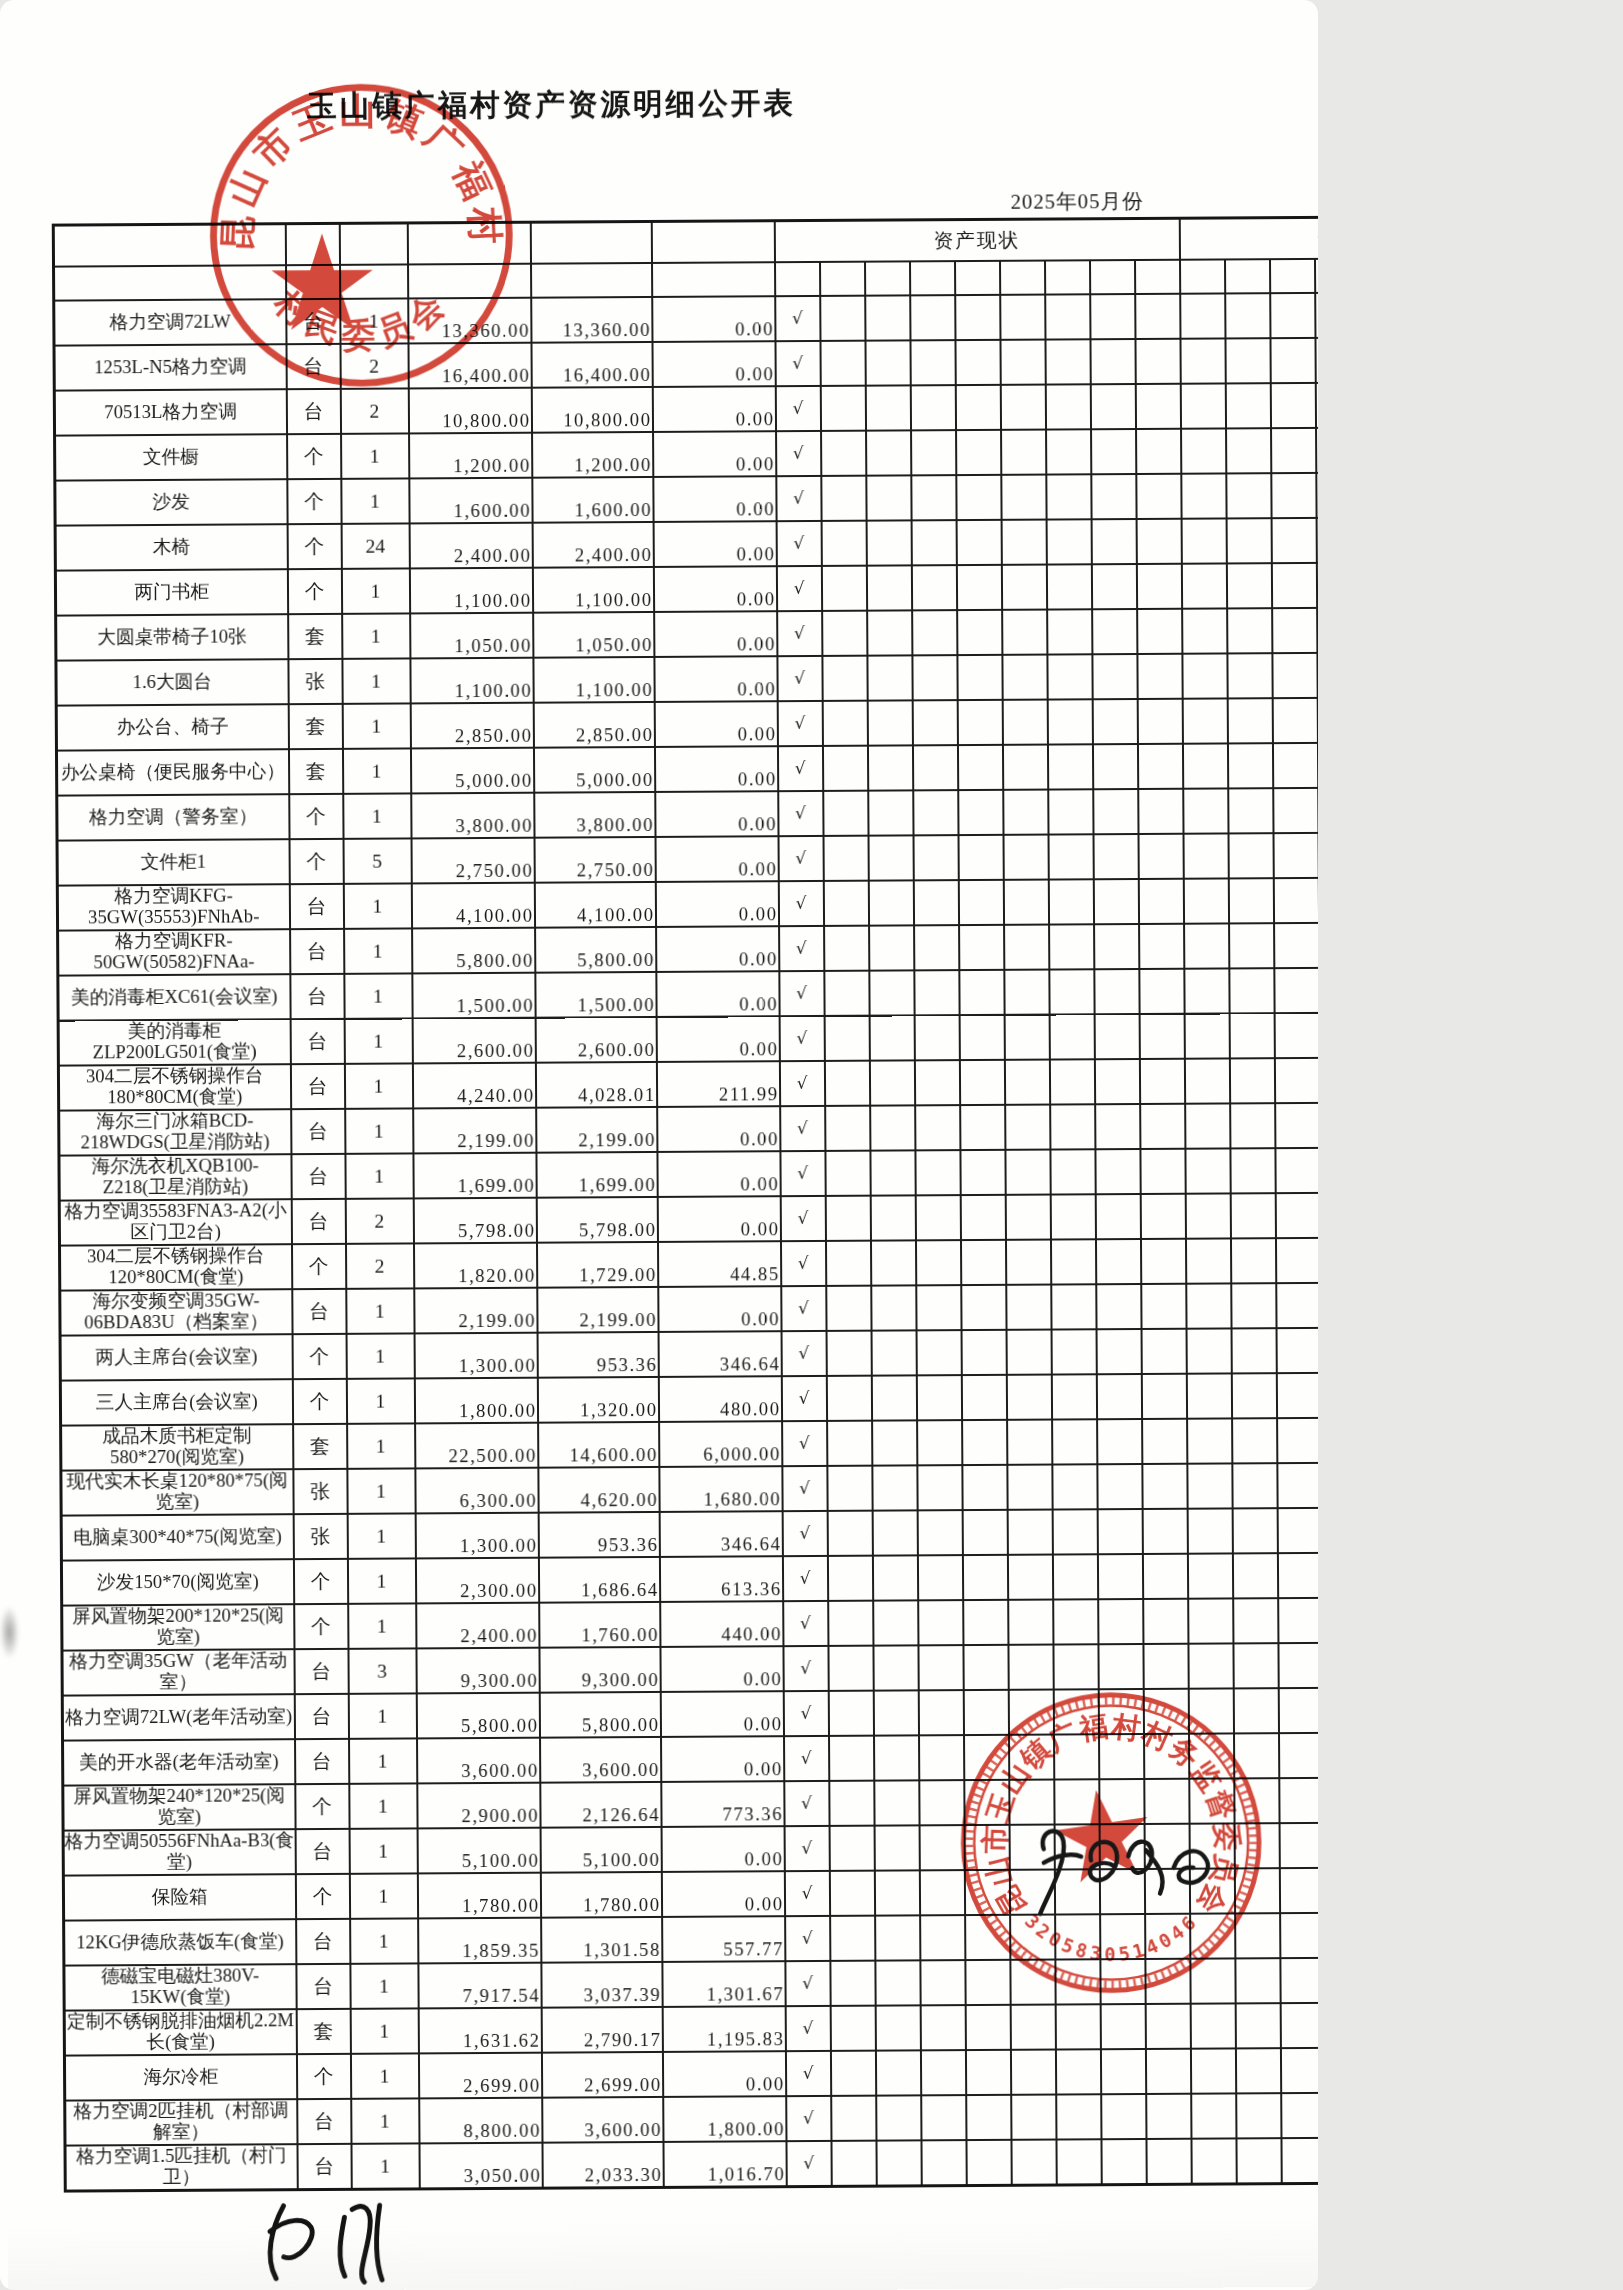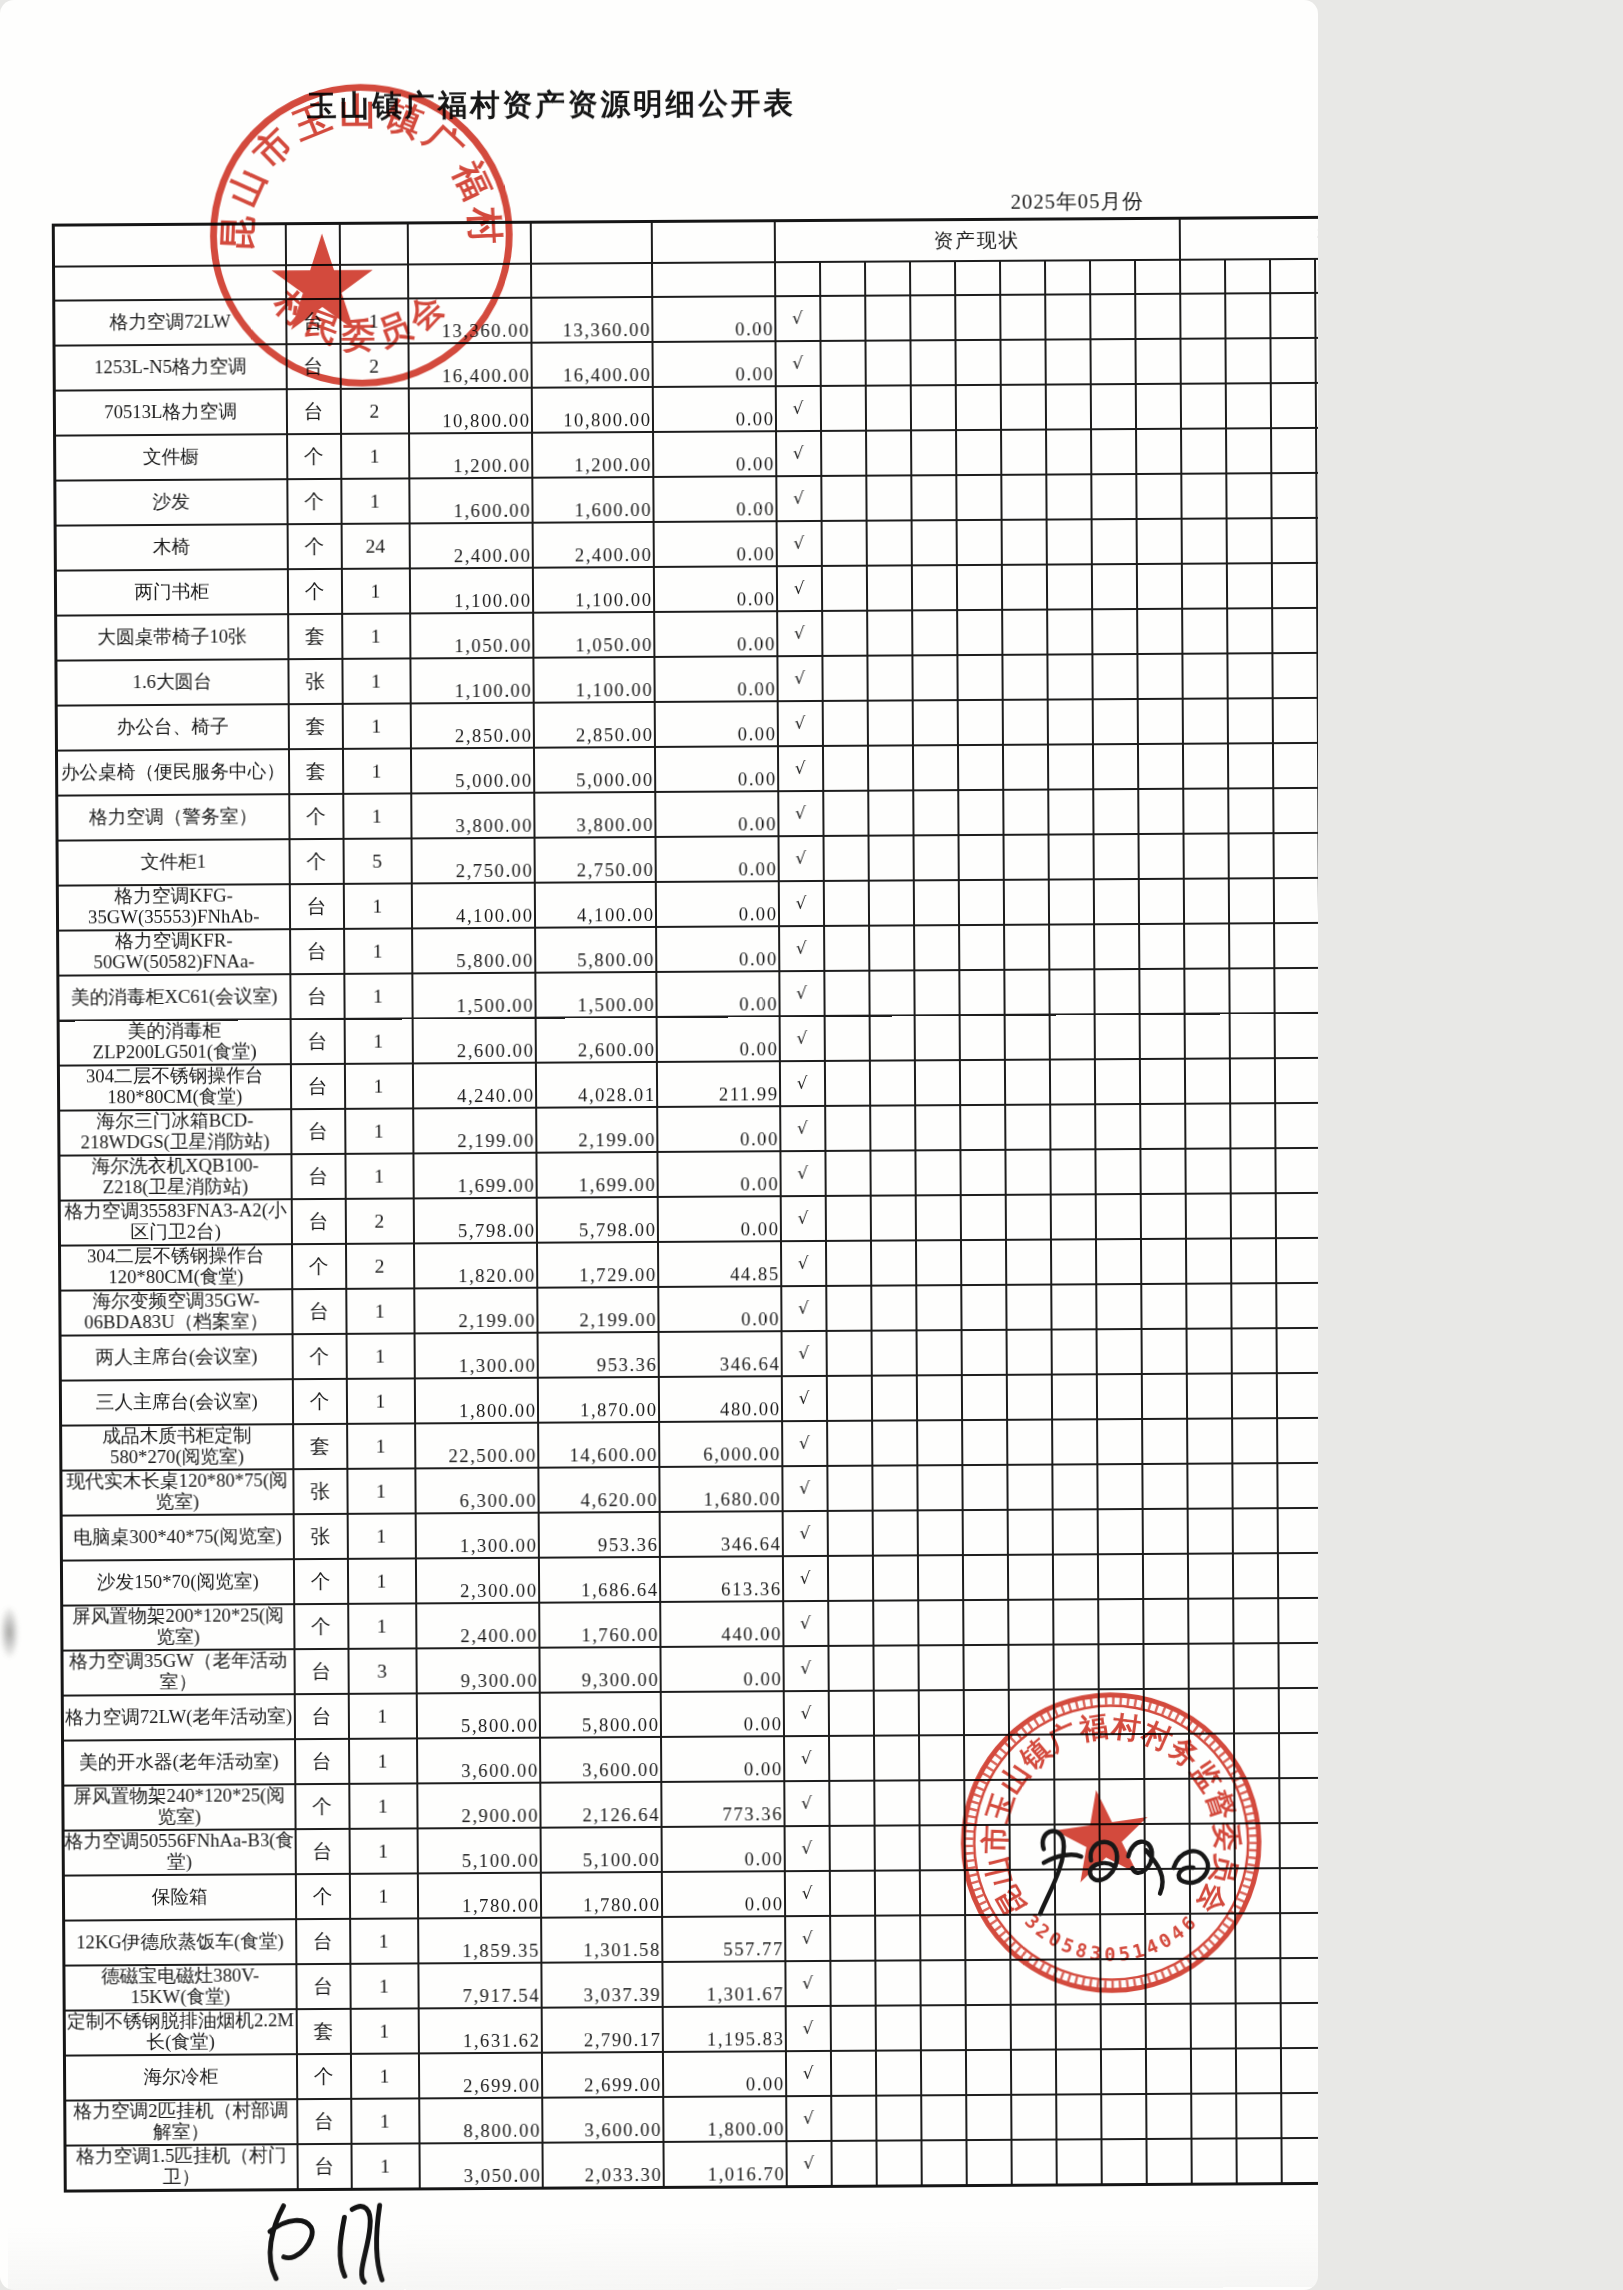--- a/index.html
+++ b/index.html
@@ -723,21 +723,21 @@
             <td class="c-chk"></td>
             <td class="c-chk"></td>
             <td class="c-chk"></td>
             <td class="c-chk"></td>
           </tr>
           <tr class="datarow">
             <td class="c-name">三人主席台(会议室)</td>
             <td class="c-unit">个</td>
             <td class="c-qty">1</td>
             <td class="c-money">1,800.00</td>
-            <td class="c-money">1,870.00</td>
+            <td class="c-money">1,320.00</td>
             <td class="c-money">480.00</td>
             <td class="c-chk">√</td>
             <td class="c-chk"></td>
             <td class="c-chk"></td>
             <td class="c-chk"></td>
             <td class="c-chk"></td>
             <td class="c-chk"></td>
             <td class="c-chk"></td>
             <td class="c-chk"></td>
             <td class="c-chk"></td>

